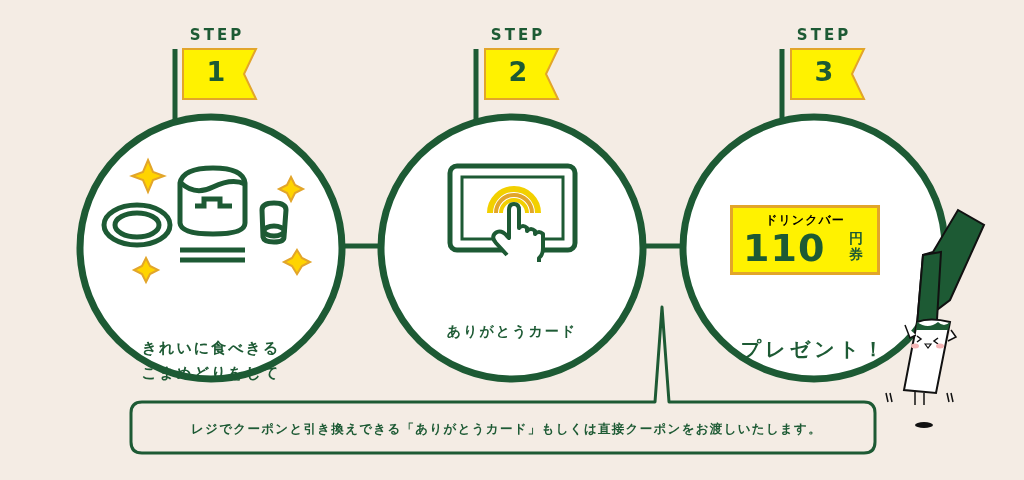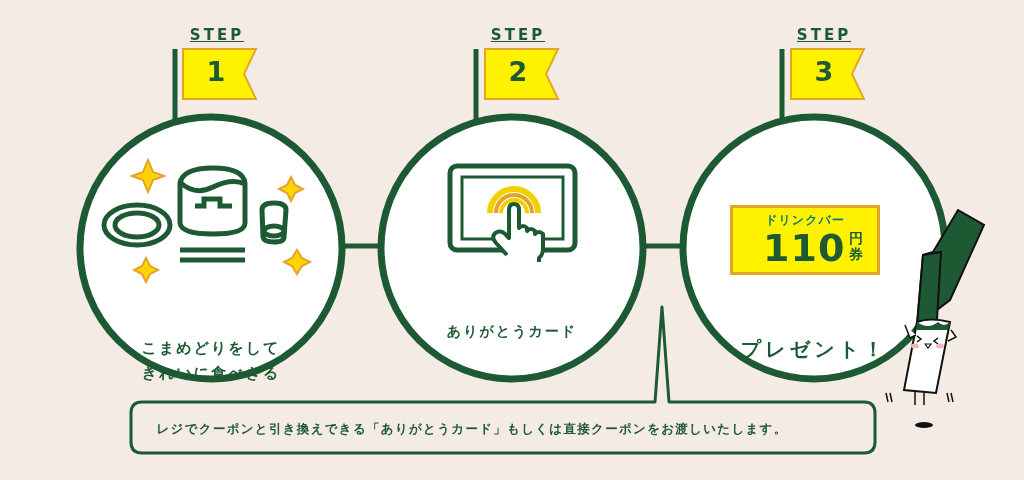--- a/index.html
+++ b/index.html
@@ -1,32 +1,32 @@
 <!DOCTYPE html>
 <html><head>
 <meta charset="utf-8">
 <style>
   html,body{margin:0;padding:0;}
   body{width:1024px;height:480px;background:#f4ece4;position:relative;overflow:hidden;
        font-family:"DejaVu Sans","Liberation Sans",sans-serif;color:#1d5a34;}
   svg.bg{position:absolute;left:0;top:0;}
-  .step-label{position:absolute;font-family:"DejaVu Sans",sans-serif;font-weight:bold;font-size:15px;letter-spacing:3px;color:#1d5a34;width:90px;text-align:center;text-decoration:underline;}
+  .step-label{position:absolute;font-family:"DejaVu Sans",sans-serif;font-weight:bold;font-size:15px;letter-spacing:3px;color:#1d5a34;width:90px;text-align:center;}
   .step-num{position:absolute;font-family:"DejaVu Sans",sans-serif;font-weight:bold;font-size:27px;color:#1d5a34;width:48px;text-align:center;}
   .circ-text{position:absolute;text-align:center;font-weight:bold;color:#1d5a34;letter-spacing:2px;margin-top:48px;}
   .t1{font-size:15px;line-height:25px;}
   .t2a{font-size:14px;line-height:22px;letter-spacing:1px;}
   .t2b{font-size:17px;line-height:26px;}
   .t2c{font-size:14px;line-height:22px;letter-spacing:2px;}
   .t3a{font-size:22px;letter-spacing:3px;}
   .t3c{font-size:20px;letter-spacing:4px;}
   .coupon{position:absolute;left:730px;top:205px;width:150px;height:70px;background:#fff200;border:3px solid #e2a52a;box-sizing:border-box;}
-  .coupon-sub{position:absolute;left:0;top:4px;width:100%;text-align:center;font-size:12px;font-weight:bold;letter-spacing:1px;color:#0f766e;}
-  .coupon-amt{position:absolute;left:10px;top:18px;font-family:"DejaVu Sans",sans-serif;font-weight:bold;font-size:38px;letter-spacing:1px;color:#1d5a34;margin-left:20px;}
+  .coupon-sub{position:absolute;left:0;top:4px;width:100%;text-align:center;font-size:12px;font-weight:bold;letter-spacing:1px;color:#000000;}
+  .coupon-amt{position:absolute;left:10px;top:18px;font-family:"DejaVu Sans",sans-serif;font-weight:bold;font-size:38px;letter-spacing:1px;color:#1d5a34;}
   .coupon-unit{position:absolute;left:113px;top:22px;width:20px;font-size:14px;font-weight:bold;line-height:16px;color:#1d5a34;text-align:center;}
-  .note{position:absolute;left:130px;top:405px;width:684px;height:48px;line-height:48px;text-align:center;font-size:12.5px;font-weight:bold;letter-spacing:1.3px;color:#1d5a34;}
+  .note{position:absolute;left:138px;top:405px;width:684px;height:48px;line-height:48px;text-align:right;font-size:12.5px;font-weight:bold;letter-spacing:1.3px;color:#1d5a34;}
 </style>
 </head>
 <body>
 
 <svg class="bg" width="1024" height="480" viewBox="0 0 1024 480">
 
   <line x1="340" y1="246" x2="385" y2="246" stroke="#1d5a34" stroke-width="5"></line>
   <line x1="640" y1="246" x2="685" y2="246" stroke="#1d5a34" stroke-width="5"></line>
 
   <line x1="175" y1="49" x2="175" y2="120" stroke="#1d5a34" stroke-width="5"></line>
@@ -90,22 +90,22 @@
 <div class="step-label" style="left:172px;top:26px;">STEP</div>
 <div class="step-num" style="left:192px;top:56px;">1</div>
 
 <div class="step-label" style="left:473px;top:26px;">STEP</div>
 <div class="step-num" style="left:494px;top:56px;">2</div>
 
 <div class="step-label" style="left:779px;top:26px;">STEP</div>
 <div class="step-num" style="left:800px;top:56px;">3</div>
 
 <div class="circ-text t1" style="left:111px;top:288px;width:200px;">
+  <div>きれいに食べきる</div>
   <div>こまめどりをして</div>
-  <div>きれいに食べきる</div>
 </div>
 
 <div class="circ-text" style="left:402px;top:272px;width:220px;">
   <div class="t2c">ありがとうカード</div>
 </div>
 
 <div class="circ-text t3a" style="left:714px;top:170px;width:200px;">次回使える</div>
 <div class="coupon">
   <div class="coupon-sub">ドリンクバー</div>
   <div class="coupon-amt">110</div>

